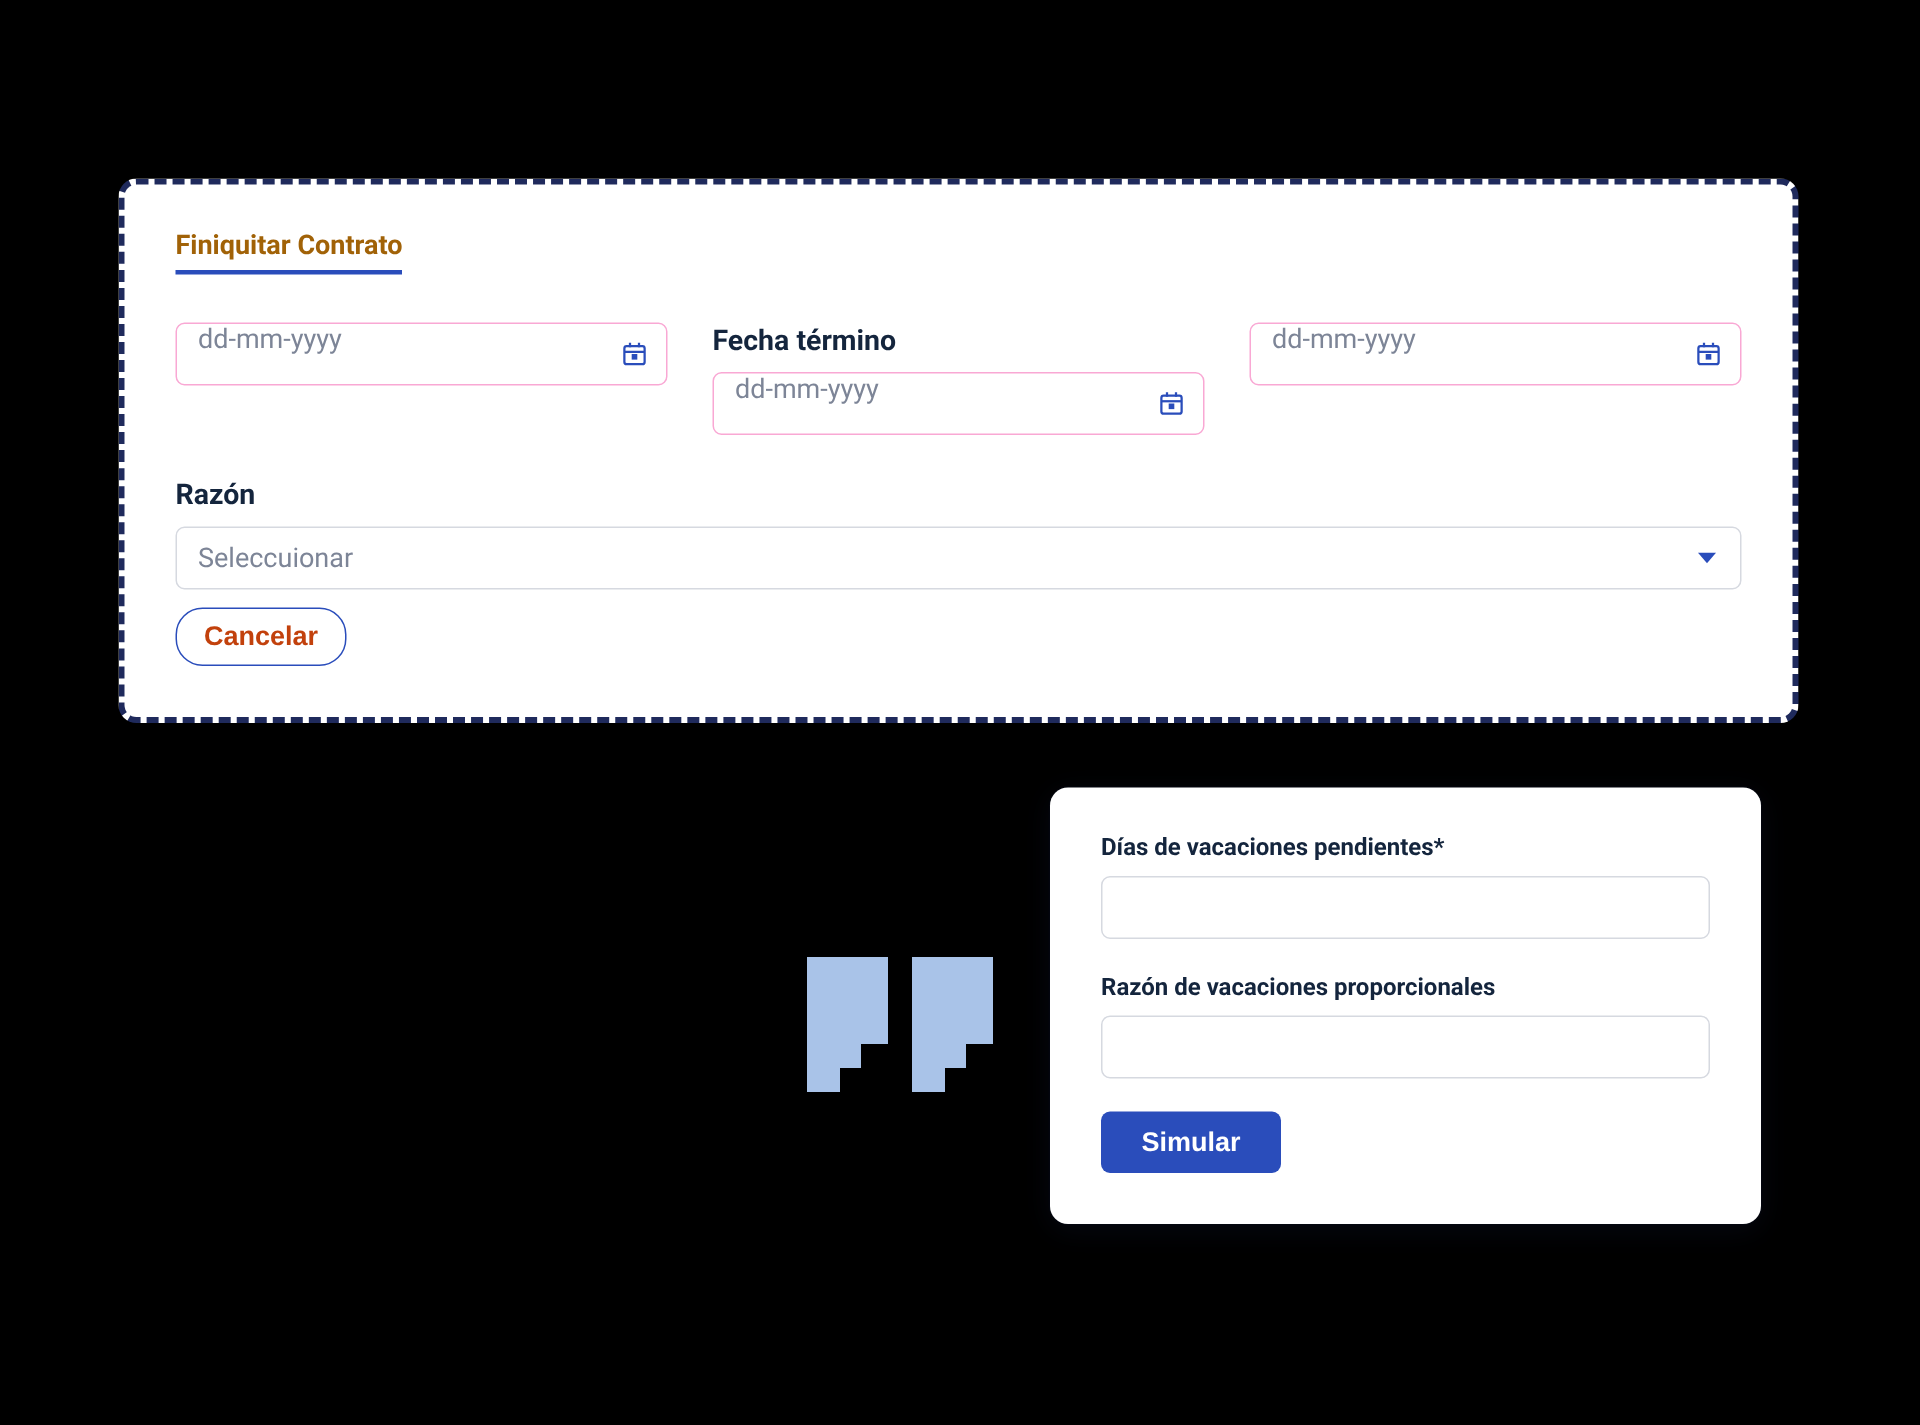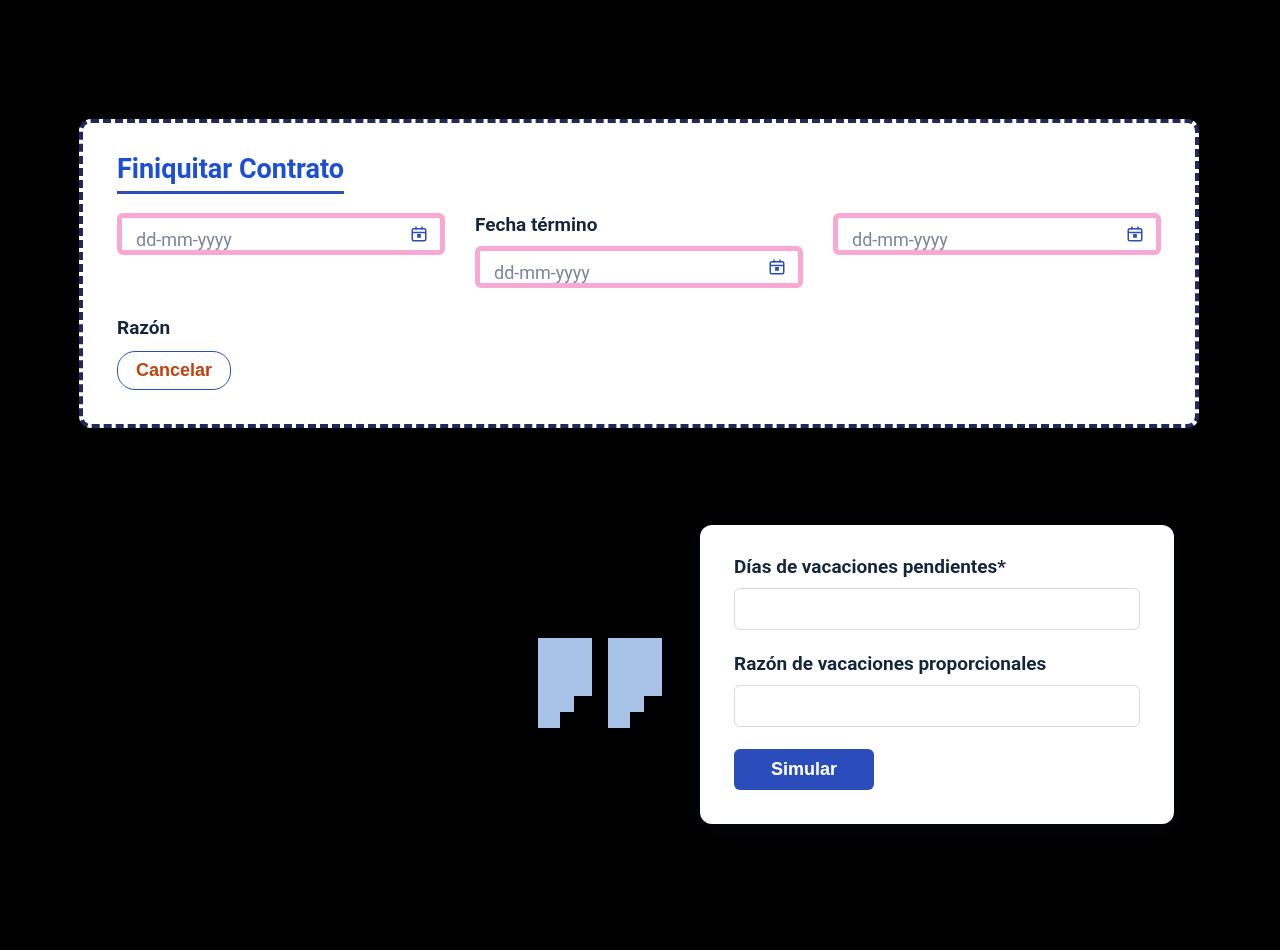--- a/index.html
+++ b/index.html
@@ -18,50 +18,50 @@
     position: absolute;
     top: 119px;
     left: 79px;
     width: 1120px;
     background: #fff;
     border-radius: 12px;
     border: 4px dashed #1f2a5c;
     padding: 30px 34px 34px 34px;
   }
   .card-title {
-    color: #1d4ed8;
-    font-size: 27px;
+    color: #a16207;
+    font-size: 18px;
     font-weight: 700;
     display: inline-block;
     border-bottom: 3px solid #2a4dbb;
     padding-bottom: 6px;
-    margin-bottom: 19px;
+    margin-bottom: 32px;
   }
   .date-row {
     display: flex;
     gap: 30px;
     margin-bottom: 28px;
   }
   .field-group {
     flex: 1;
   }
   .field-label {
     color: #14253d;
     font-size: 19px;
     font-weight: 700;
     margin-bottom: 10px;
     display: block;
   }
   .date-input-wrap {
     position: relative;
-    border: 5px solid #f9a8d4;
+    border: 1px solid #f9a8d4;
     border-radius: 6px;
     height: 42px;
     display: flex;
-    align-items: flex-end;
+    align-items: flex-start;
     padding: 0 44px 0 14px;
     background: #fff;
   }
   .date-placeholder {
     color: #7d8597;
     font-size: 18px;
   }
   .calendar-icon {
     position: absolute;
     right: 12px;
@@ -125,39 +125,39 @@
     background: #fff;
     border-radius: 12px;
     box-shadow: 0 4px 20px rgba(20,30,60,0.28), 0 0 0 1px rgba(31,42,92,0.08);
     padding: 30px 34px 34px 34px;
   }
   .popup-field {
     margin-bottom: 22px;
   }
   .popup-label {
     color: #14253d;
-    font-size: 19px;
+    font-size: 16px;
     font-weight: 700;
     margin-bottom: 10px;
     display: block;
   }
   .popup-input {
     border: 1px solid #d6d9e0;
     border-radius: 6px;
     height: 42px;
     width: 100%;
     padding: 0 14px;
     background: #fff;
   }
   .simulate-btn {
     background: #2a4dbb;
     color: #fff;
     font-size: 18px;
     font-weight: 600;
-    padding: 10px 37px;
+    padding: 10px 27px;
     border: none;
     border-radius: 6px;
     cursor: pointer;
   }
   .quote-shape {
     position: absolute;
     top: 638px;
     left: 530px;
     width: 140px;
     height: 110px;
@@ -213,20 +213,24 @@
           <line x1="8" y1="2" x2="8" y2="6"></line>
           <line x1="16" y1="2" x2="16" y2="6"></line>
           <rect x="10.5" y="13" width="3" height="3" fill="currentColor"></rect>
         </svg>
       </div>
     </div>
   </div>
 
   <div class="full-field">
     <label class="field-label">Razón</label>
+    <div class="select-wrap">
+      <span class="select-placeholder">Seleccuionar</span>
+      <span class="chevron-icon"></span>
+    </div>
   </div>
 
 
   <button class="cancel-btn">Cancelar</button>
 </div>
 
 <div class="popup-card">
   <div class="popup-field">
     <label class="popup-label">Días de vacaciones pendientes*</label>
     <div class="popup-input"></div>

